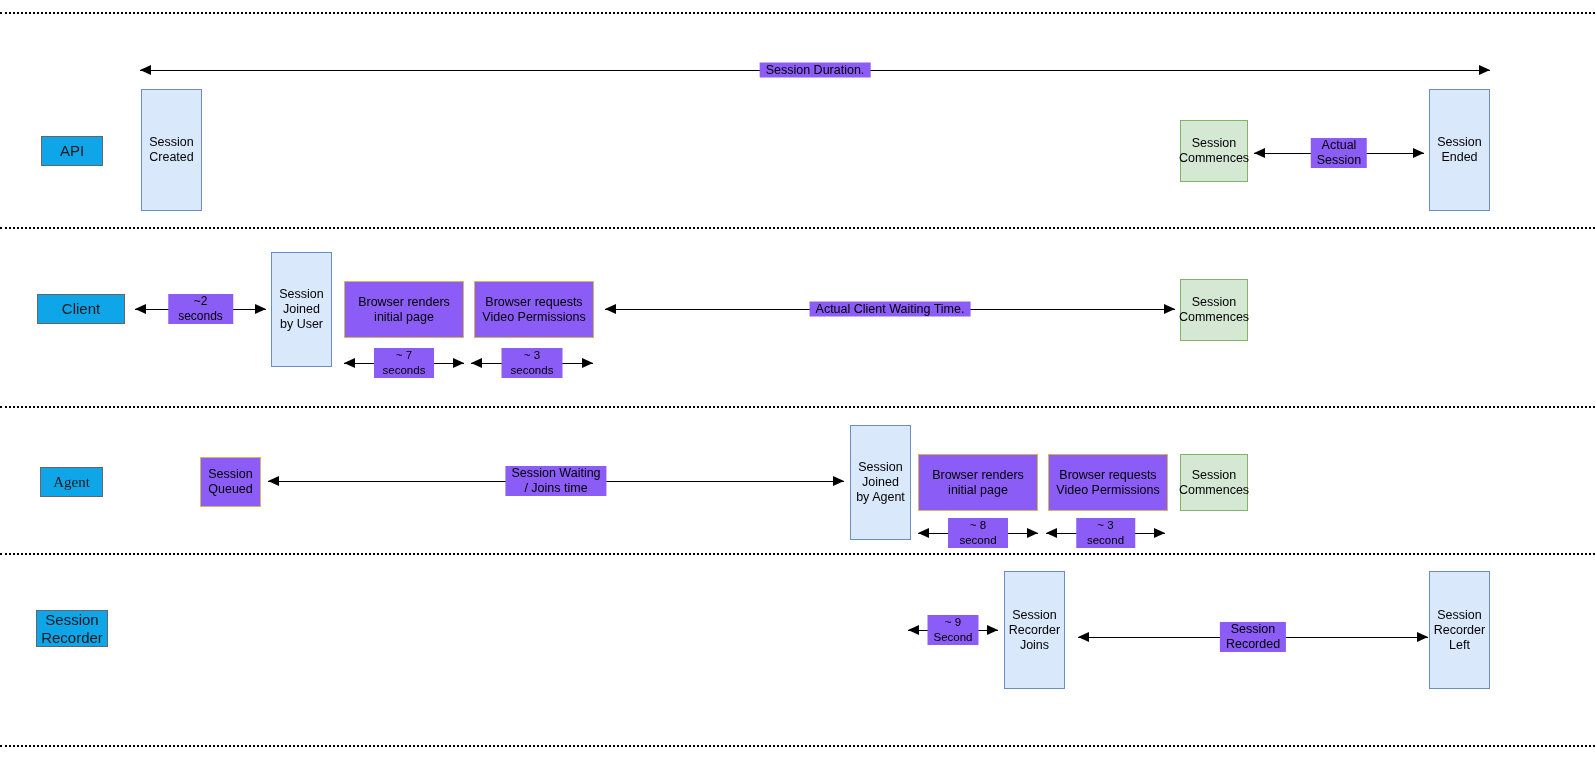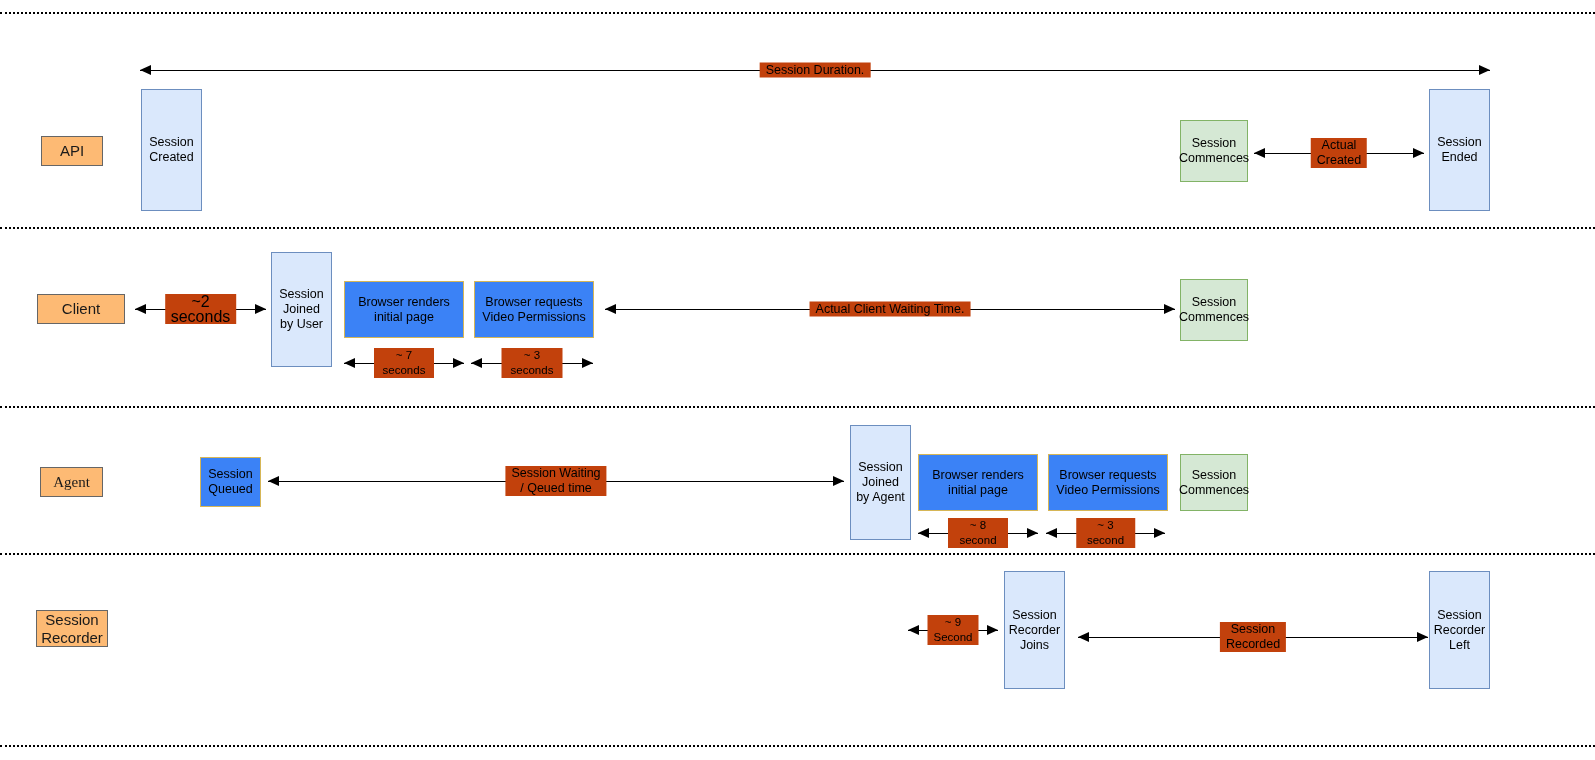--- a/index.html
+++ b/index.html
@@ -13,66 +13,66 @@
 
   
   .sep{
     position:absolute;left:0;width:1595px;height:0;
     border-top:2px dotted #000;
   }
 
   
   .lane-label{
     position:absolute;
-    background:#fdba74;
+    background:#0ea5e9;
     border:1px solid #666666;
     box-sizing:border-box;
     display:flex;align-items:center;justify-content:center;
     text-align:center;
     font-size:15px;line-height:18px;
     color:#1a1a1a;
     white-space:pre-line;
   }
 
   
   .node{
     position:absolute;box-sizing:border-box;
     display:flex;align-items:center;justify-content:center;
     text-align:center;white-space:pre-line;
     font-size:12.5px;line-height:15px;
     color:#000;
   }
   .node.blue  {background:#dae8fc;border:1px solid #6c8ebf;}
   .node.green {background:#d5e8d4;border:1px solid #82b366;}
-  .node.yellow{background:#3b82f6;border:1px solid #d6b656;}
+  .node.yellow{background:#8b5cf6;border:1px solid #d6b656;}
 
   
   .arrow{position:absolute;height:0;}
   .arrow .shaft{
     position:absolute;left:0;top:0;width:100%;height:0;
     border-top:1.4px solid #000;
   }
   .arrow .head{position:absolute;top:-5px;width:0;height:0;}
   .arrow .head.left{
     left:0;
     border-top:5px solid transparent;border-bottom:5px solid transparent;
     border-right:11px solid #000;
   }
   .arrow .head.right{
     right:0;
     border-top:5px solid transparent;border-bottom:5px solid transparent;
     border-left:11px solid #000;
   }
   .arrow .alabel{
     position:absolute;left:50%;transform:translate(-50%,-50%);
-    background:#c2410c;padding:0 6px;
+    background:#8b5cf6;padding:0 6px;
     font-size:12.5px;line-height:15px;text-align:center;
     white-space:pre-line;color:#000;
   }
-  .arrow.small .alabel{font-size:16px;}
+  .arrow.small .alabel{font-size:12px;}
   .arrow.tiny  .alabel{font-size:11.5px;}
 </style>
 </head>
 <body>
 
 <div id="canvas">
 
   <div class="sep" style="top:12px;"></div>
   <div class="sep" style="top:227px;"></div>
   <div class="sep" style="top:406px;"></div>
@@ -102,21 +102,21 @@
 Commences</div>
 
   <div class="node blue" style="left:1429px;top:89px;width:61px;height:122px;">Session
 Ended</div>
 
   <div class="arrow" style="left:1254px;top:153px;width:170px;">
     <div class="shaft"></div>
     <div class="head left"></div>
     <div class="head right"></div>
     <div class="alabel">Actual
-Created</div>
+Session</div>
   </div>
 
   <div class="arrow small" style="left:135px;top:309px;width:131px;">
     <div class="shaft"></div>
     <div class="head left"></div>
     <div class="head right"></div>
     <div class="alabel">~2 seconds</div>
   </div>
 
   <div class="node blue" style="left:271px;top:252px;width:61px;height:115px;">Session
@@ -154,21 +154,21 @@
 Commences</div>
 
   <div class="node yellow" style="left:200px;top:457px;width:61px;height:50px;">Session
 Queued</div>
 
   <div class="arrow" style="left:268px;top:481px;width:576px;">
     <div class="shaft"></div>
     <div class="head left"></div>
     <div class="head right"></div>
     <div class="alabel">Session Waiting
-/ Qeued time</div>
+/ Joins time</div>
   </div>
 
   <div class="node blue" style="left:850px;top:425px;width:61px;height:115px;">Session
 Joined
 by Agent</div>
 
   <div class="node yellow" style="left:918px;top:454px;width:120px;height:57px;">Browser renders
 initial page</div>
 
   <div class="node yellow" style="left:1048px;top:454px;width:120px;height:57px;">Browser requests

